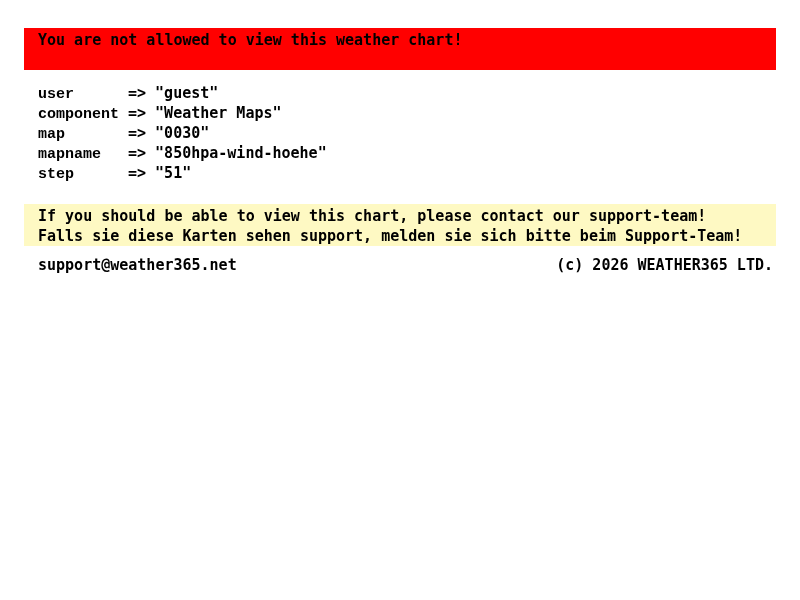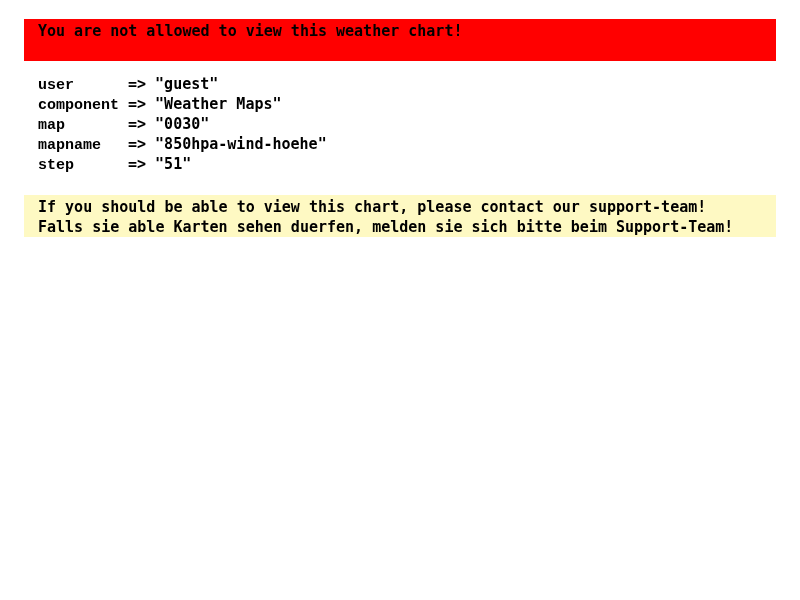--- a/index.html
+++ b/index.html
@@ -11,21 +11,21 @@
     width: 800px;
     height: 600px;
     overflow: hidden;
     color: #000000;
     font-family: "DejaVu Sans Mono", "Liberation Mono", monospace;
     font-weight: bold;
     font-size: 15px;
     line-height: 20px;
   }
   .page {
-    margin: 19px 24px 0 24px;
+    margin: 28px 24px 0 24px;
     width: 752px;
   }
   .banner {
     box-sizing: border-box;
     height: 42px;
     padding: 2px 14px 0 14px;
     overflow: hidden;
   }
   .banner div {
     white-space: pre;
@@ -70,17 +70,21 @@
   <div class="request-info">
     <div class="row"><span class="k">user</span><span class="a">=&gt;</span><span class="v">"guest"</span></div>
     <div class="row"><span class="k">component</span><span class="a">=&gt;</span><span class="v">"Weather Maps"</span></div>
     <div class="row"><span class="k">map</span><span class="a">=&gt;</span><span class="v">"0030"</span></div>
     <div class="row"><span class="k">mapname</span><span class="a">=&gt;</span><span class="v">"850hpa-wind-hoehe"</span></div>
     <div class="row"><span class="k">step</span><span class="a">=&gt;</span><span class="v">"51"</span></div>
   </div>
 
   <div class="banner support-banner-spacing" style="background: #fef9c3;">
     <div>If you should be able to view this chart, please contact our support-team!</div>
-    <div>Falls sie able Karten sehen duerfen, melden sie sich bitte beim Support-Team!</div>
+    <div>Falls sie diese Karten sehen support, melden sie sich bitte beim Support-Team!</div>
   </div>
 
+  <div class="footer">
+    <span>support@weather365.net</span>
+    <span>(c) 2026 WEATHER365 LTD.</span>
+  </div>
 
 </div>
 
 </body></html>

